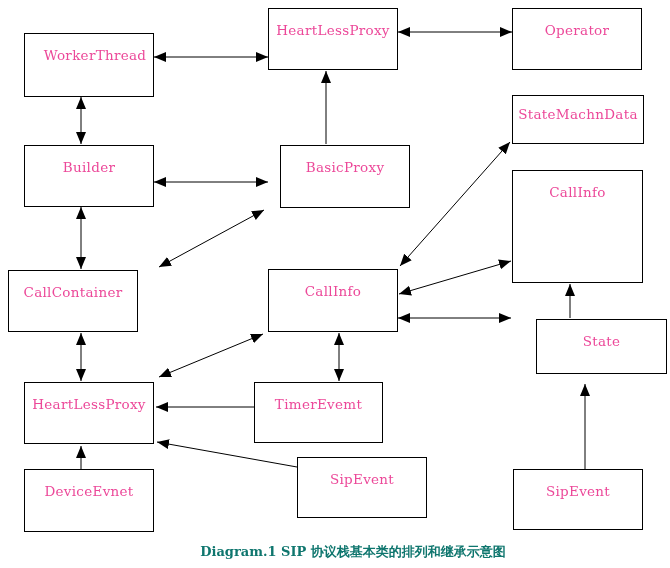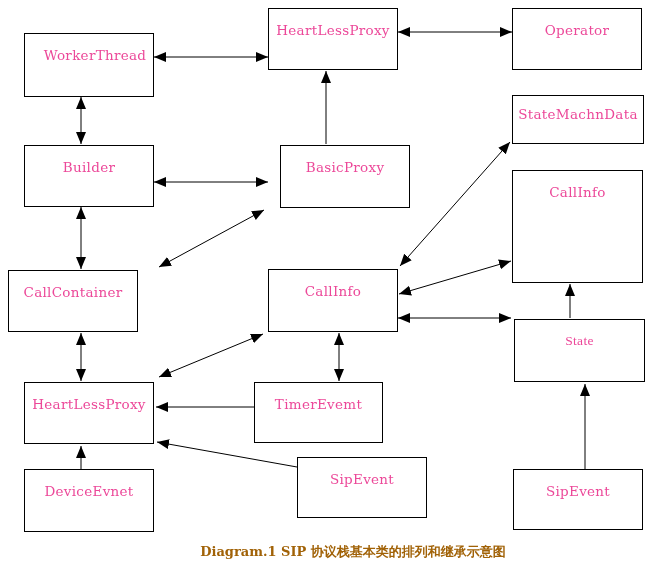--- a/index.html
+++ b/index.html
@@ -24,40 +24,40 @@
   
   .n-workerthread  {left:24px;  top:33px;  width:130px; height:64px;padding-left:12px;}
   .n-heartlessproxy{left:268px; top:8px;   width:130px; height:62px;}
   .n-sipthread     {left:512px; top:8px;   width:130px; height:62px;}
   .n-statemachndata{left:512px; top:95px;  width:132px; height:49px; padding-top:10px;}
   .n-builder       {left:24px;  top:145px; width:130px; height:62px;}
   .n-basicproxy    {left:268px; top:145px; width:130px; height:63px;margin-left:12px;}
   .n-feature       {left:512px; top:170px; width:131px; height:113px;}
   .n-callcontainer {left:8px;  top:270px; width:130px; height:62px;}
   .n-callinfo      {left:268px; top:269px; width:130px; height:63px;}
-  .n-state         {left:514px; top:319px; width:131px; height:63px;font-family:Liberation Serif, serif;}
+  .n-state         {left:536px; top:319px; width:131px; height:55px;}
   .n-sipproxyevent {left:24px;  top:382px; width:130px; height:62px;}
   .n-timerevemt    {left:254px; top:382px; width:129px; height:61px;}
   .n-deviceevnet   {left:24px;  top:469px; width:130px; height:63px;}
   .n-sipevent      {left:297px; top:457px; width:130px; height:61px;}
   .n-operator      {left:513px; top:469px; width:130px; height:61px;}
 
   .edges{
     position:absolute;left:0;top:0;width:670px;height:568px;
     pointer-events:none;
   }
   .edges line{stroke:#000000;stroke-width:1;}
 
   .caption{
     position:absolute;
     left:36px; top:543px; width:634px;
     text-align:center;
     font-size:13px;
     font-weight:bold;
-    color:#a16207;
+    color:#0f766e;
   }
 </style>
 </head>
 <body>
 
 <div class="canvas">
 
   <div class="node n-workerthread">
     <span>WorkerThread</span>
   </div>

